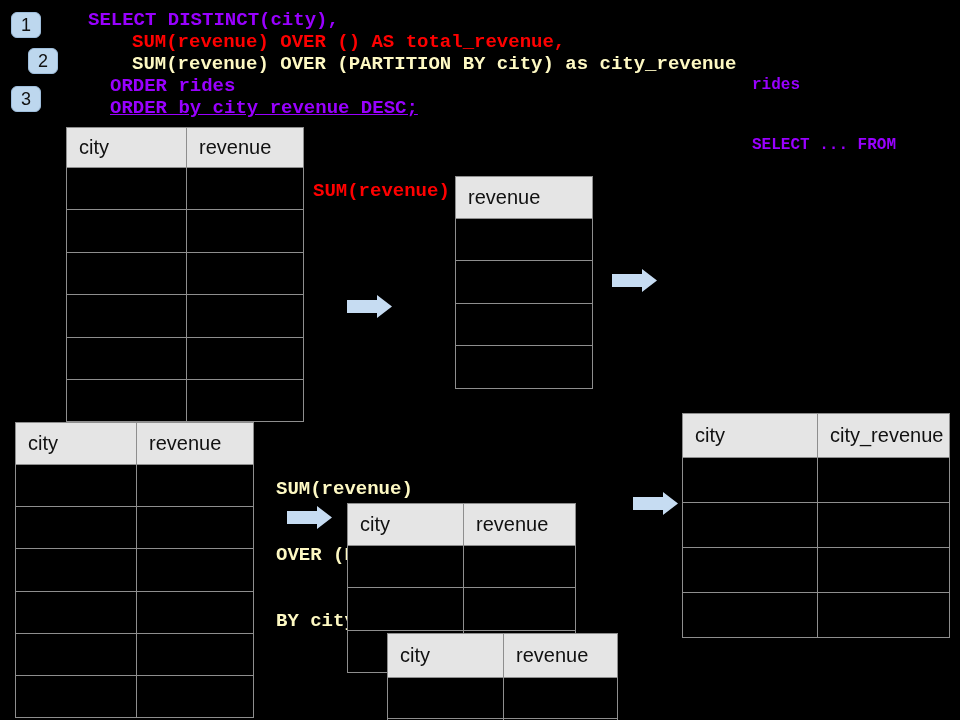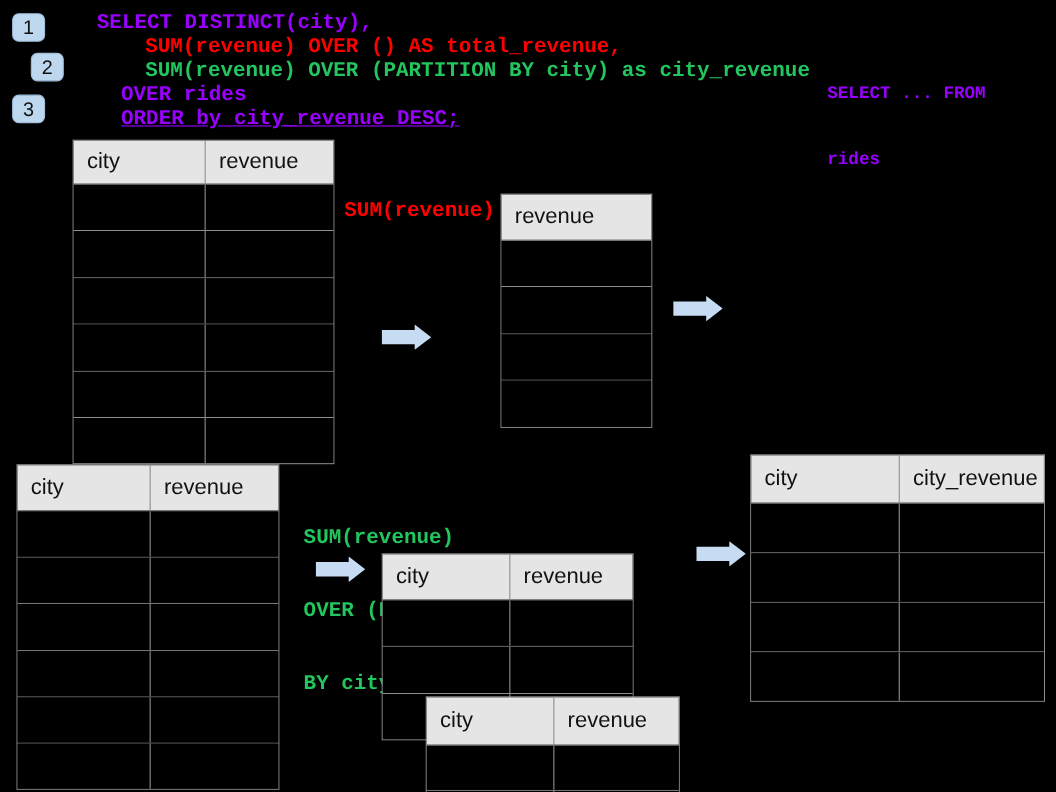--- a/index.html
+++ b/index.html
@@ -3,21 +3,21 @@
 <meta charset="utf-8">
 <style>
   html,body{margin:0;padding:0;background:#000;}
   #stage{position:relative;width:960px;height:720px;background:#000;overflow:hidden;
          font-family:"Liberation Sans",sans-serif;}
 
   
   .code{position:absolute;font:bold 19px/22px "Liberation Mono",monospace;white-space:pre;}
   .c-purple{color:#9900FF;}
   .c-red{color:#FF0000;}
-  .c-green{color:#22c55e;}
+  .c-green{color:#fef9c3;}
   .note{position:absolute;font:bold 16px/20px "Liberation Mono",monospace;white-space:pre;color:#9900FF;}
   #sql-l1{left:88px;top:9px;}
   #sql-l2{left:132px;top:31px;}
   #sql-l3{left:132px;top:53px;}
   #sql-l4{left:110px;top:75px;}
   #sql-l5{left:110px;top:97px;text-decoration:underline;}
   #side-note{left:752px;top:35px;}
   #ann-total{left:313px;top:136px;}
   #ann-partition{left:276px;top:434px;}
 
@@ -57,26 +57,26 @@
 
 <div id="stage">
 
   <div class="badge" id="badge-1">1</div>
   <div class="badge" id="badge-2">2</div>
   <div class="badge" id="badge-3">3</div>
 
   <div class="code c-red" id="sql-l2">SUM(revenue) OVER () AS total_revenue,</div>
   <div class="code c-purple" id="sql-l1">SELECT DISTINCT(city),</div>
   <div class="code c-green" id="sql-l3">SUM(revenue) OVER (PARTITION BY city) as city_revenue</div>
-  <div class="code c-purple" id="sql-l4">OVER rides</div>
+  <div class="code c-purple" id="sql-l4">ORDER rides</div>
   <div class="code c-purple" id="sql-l5">ORDER by city_revenue DESC;</div>
 
   <div class="note" id="side-note">
+    <div>rides</div>
     <div>SELECT ... FROM</div>
-    <div>rides</div>
   </div>
 
   <div class="code c-red" id="ann-total">
     <div>SUM(revenue)</div>
   </div>
 
   <div class="code c-green" id="ann-partition">
     <div>SUM(revenue)</div>
     <div>OVER (PARTITION</div>
     <div>BY city)</div>

